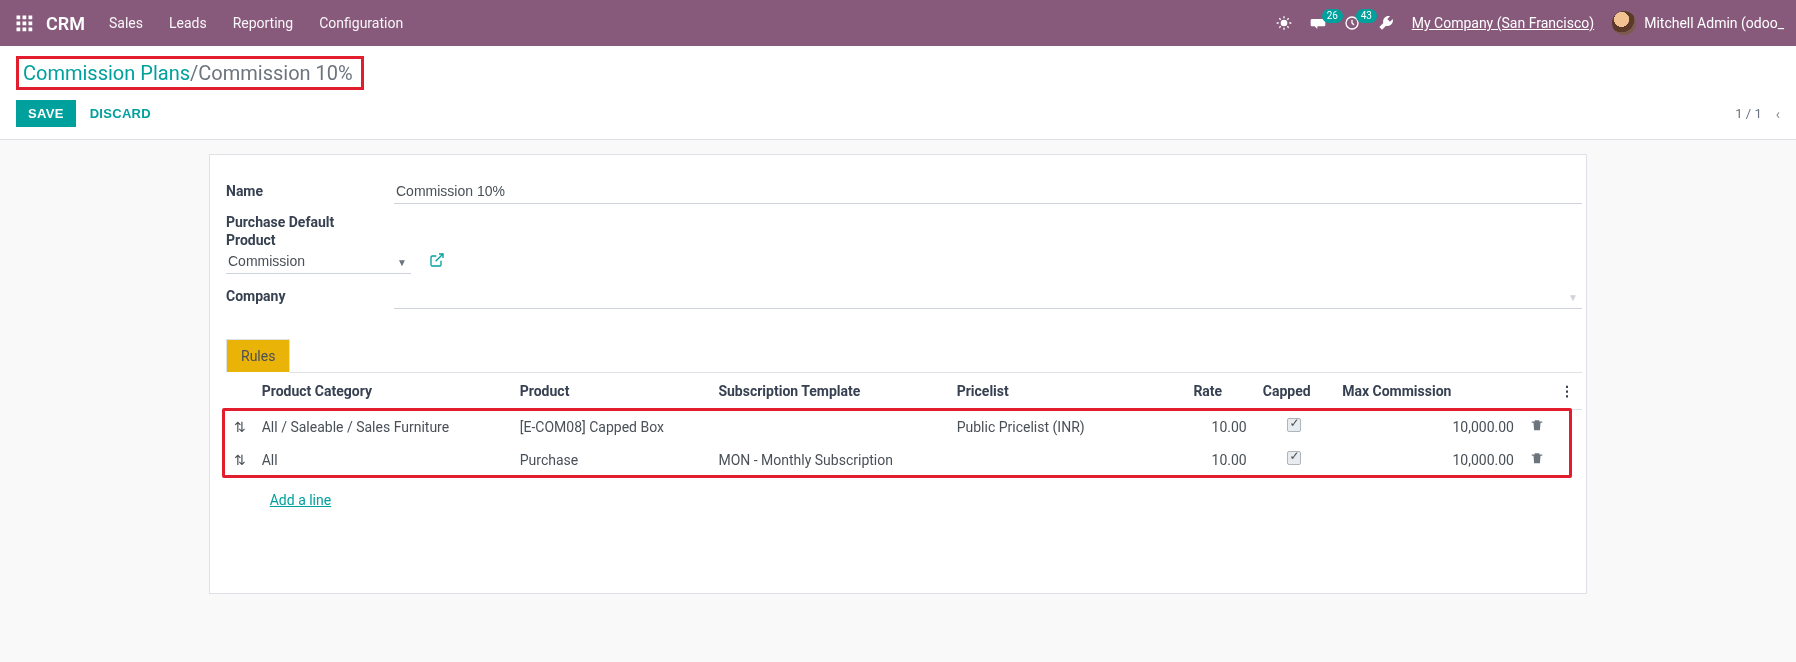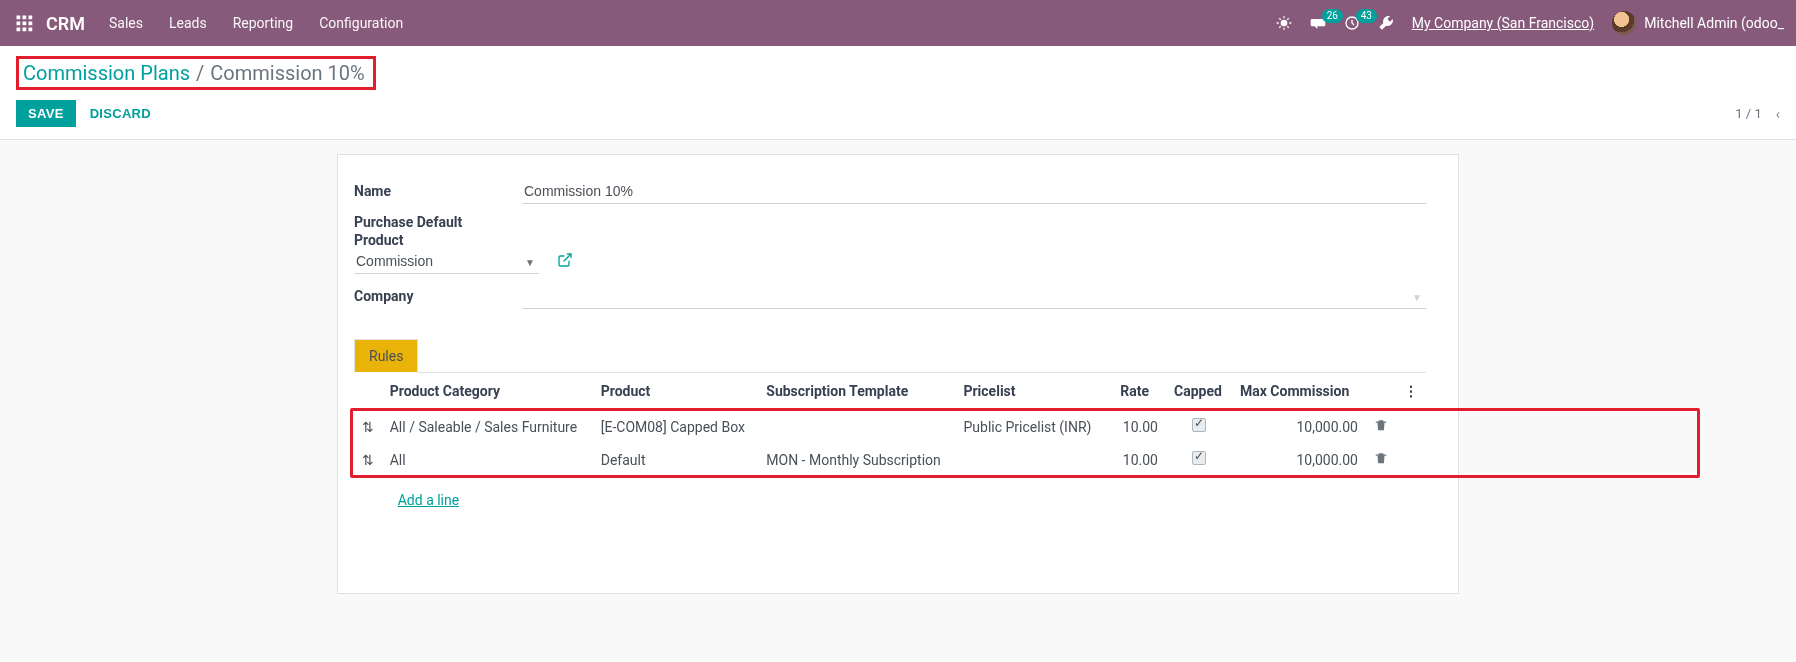--- a/index.html
+++ b/index.html
@@ -14,33 +14,33 @@
   .topnav .spacer { flex: 1; }
   .topnav .right { display: flex; align-items: center; gap: 18px; }
   .topnav .icon-wrap { position: relative; display: flex; align-items: center; }
   .badge { position: absolute; top: -6px; left: 12px; background: #00a09d; color: #fff; font-size: 10px; border-radius: 8px; padding: 0 5px; line-height: 14px; height: 14px; min-width: 18px; text-align: center; }
   .user { display: flex; align-items: center; gap: 8px; }
   .avatar { width: 24px; height: 24px; border-radius: 50%; background: radial-gradient(circle at 40% 35%, #f2c391 0 35%, #5b3a29 36% 60%, #7d5a50 61% 100%); }
 
   
   .control-bar { background: #fff; border-bottom: 1px solid #dee2e6; padding: 10px 16px 12px 16px; }
   .breadcrumb-box { display: inline-block; border: 3px solid #e11d2e; padding: 2px 8px 2px 4px; }
-  .breadcrumb { font-size: 20px; display: flex; align-items: baseline; gap: 6px; }
+  .breadcrumb { font-size: 20px; display: flex; align-items: baseline; }
   .breadcrumb .parent { color: #00a09d; }
   .breadcrumb .sep { color: #6c757d; }
   .breadcrumb .current { color: #6c757d; }
   .actions-row { display: flex; align-items: center; margin-top: 10px; }
   .btn-save { background: #00a09d; color: #fff; border: none; padding: 6px 12px; font-weight: 600; letter-spacing: .3px; margin-right: 14px; font-size: 13px; }
   .btn-discard { background: none; border: none; color: #00a09d; font-weight: 600; letter-spacing: .3px; font-size: 13px; }
   .pager { margin-left: auto; display: flex; align-items: center; gap: 14px; color: #6b7280; font-size: 13px; }
   .chev { color: #8a8a8a; font-size: 14px; }
 
   
   .sheet-wrap { display: flex; justify-content: center; padding-top: 14px; }
-  .sheet { width: 1122px; background: #fff; border: 1px solid #dee2e6; padding: 24px 32px 40px 16px; min-height: 440px; }
+  .sheet { width: 1378px; background: #fff; border: 1px solid #dee2e6; padding: 24px 4px 40px 16px; min-height: 440px; }
   .form-row { display: flex; align-items: center; margin-bottom: 10px; }
   .form-label { width: 168px; font-weight: 700; color: #374151; font-size: 14px; padding-right: 10px; line-height: 1.25; }
   .form-field { flex: 1; position: relative; }
   .uline { border: none; border-bottom: 1px solid #ced4da; width: 100%; font-size: 14px; padding: 4px 2px; background: transparent; outline: none; color: #495057; }
   .m2o { display: flex; align-items: center; gap: 8px; }
   .m2o .uline { flex: 1; }
   .caret { color: #6c757d; font-size: 10px; position: absolute; right: 4px; top: 50%; transform: translateY(-50%); pointer-events: none; }
   .ext-link { color: #00a09d; font-size: 14px; padding: 0 4px; margin-left: 6px; }
 
   
@@ -209,21 +209,21 @@
               <td class="td-center"><input type="checkbox" class="chk" checked="" style=""></td>
               <td class="td-right">10,000.00</td>
               <td class="opt-col"><svg width="14" height="14" viewBox="0 0 24 24" fill="#6c757d">
                   <path d="M3 6h18v2H3zM8 6V4h8v2M6 8h12l-1 13H7z"></path>
                 </svg></td>
               <td class="opt-col"></td>
             </tr>
             <tr>
               <td class="handle">⇅</td>
               <td>All</td>
-              <td>Default</td>
+              <td>Purchase</td>
               <td>MON - Monthly Subscription</td>
               <td></td>
               <td class="td-right">10.00</td>
               <td class="td-center"><input type="checkbox" class="chk" checked="" style=""></td>
               <td class="td-right">10,000.00</td>
               <td class="opt-col"><svg width="14" height="14" viewBox="0 0 24 24" fill="#6c757d">
                   <path d="M3 6h18v2H3zM8 6V4h8v2M6 8h12l-1 13H7z"></path>
                 </svg></td>
               <td class="opt-col"></td>
             </tr>

